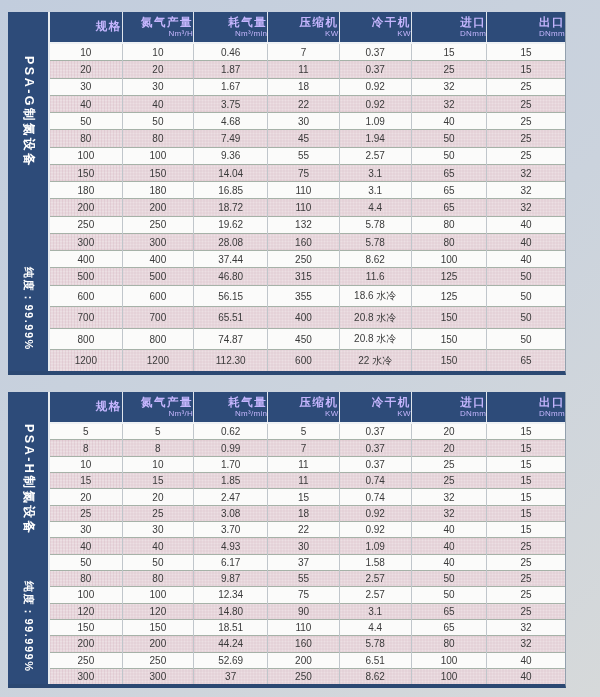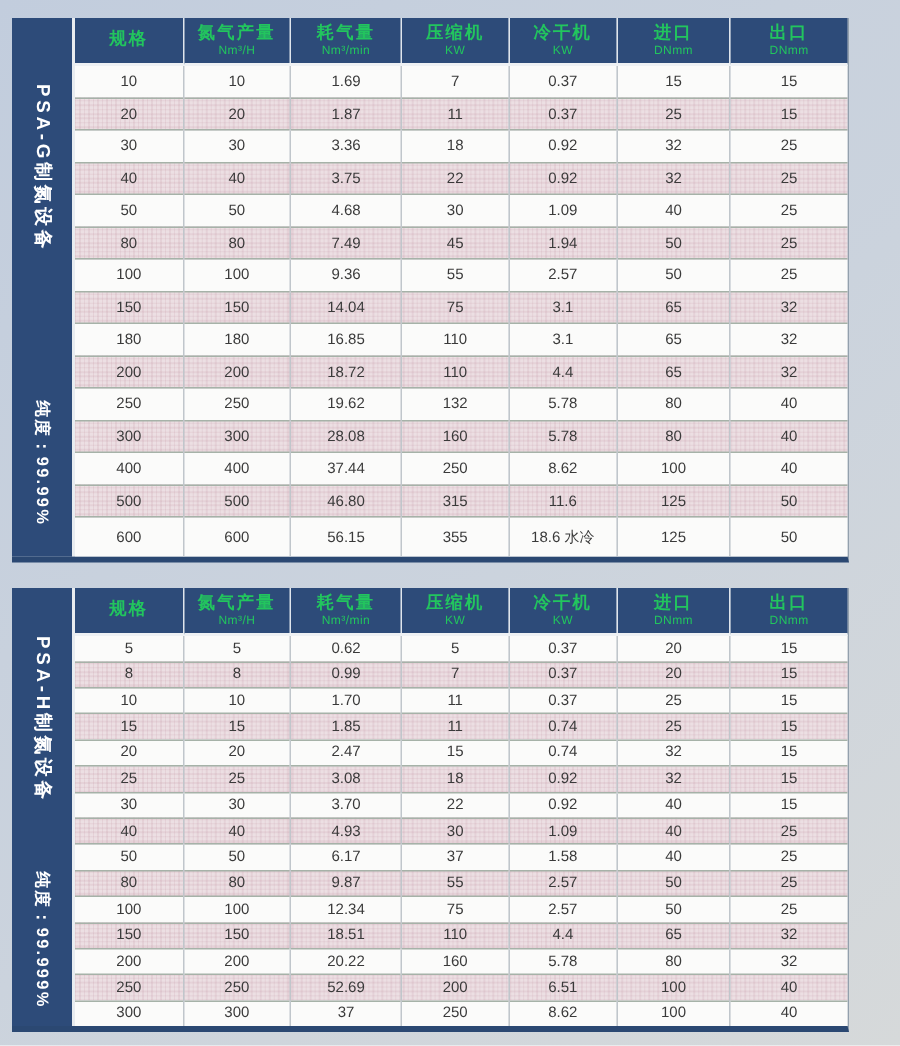--- a/index.html
+++ b/index.html
@@ -27,22 +27,23 @@
     writing-mode:vertical-rl; text-orientation:sideways;
     color:#ffffff; font-weight:bold; white-space:nowrap;
   }
   .vtitle  { font-size:12.5px; letter-spacing:2.5px; }
   .vpurity { font-size:11px;   letter-spacing:1.5px; }
 
   .grid { flex:1 1 auto; min-width:0; }
   table { width:100%; height:100%; border-collapse:collapse; table-layout:fixed; }
   thead tr { height:31px; }
   thead th {
-    background:#2d4b79; color:#22c55e; padding:0; vertical-align:middle;
+    background:#2d4b79; color:#c4b5fd; padding:0; vertical-align:middle;
     border-bottom:2px solid #eef1f4;
+    text-align:right;
   }
   thead th + th { border-left:1px solid #dfe5ec; }
   th .t { font-size:11.5px; font-weight:bold; letter-spacing:1.5px; line-height:1.2; }
   th .u { font-size:8px; font-weight:normal; letter-spacing:0.3px; line-height:1.1; }
 
   tbody td {
     text-align:center; vertical-align:middle;
     font-size:10px; color:#3a3a3a; padding:0;
     background:#fbfbfa; border-top:1px solid #a6b2a8;
   }
@@ -104,39 +105,39 @@
             <th>
               <div class="t">出口</div>
               <div class="u">DNmm</div>
             </th>
           </tr>
         </thead>
         <tbody>
             <tr>
               <td>10</td>
               <td>10</td>
-              <td>1.69</td>
+              <td>0.46</td>
               <td>7</td>
               <td>0.37</td>
               <td>15</td>
               <td>15</td>
             </tr>
             <tr>
               <td>20</td>
               <td>20</td>
               <td>1.87</td>
               <td>11</td>
               <td>0.37</td>
               <td>25</td>
               <td>15</td>
             </tr>
             <tr>
               <td>30</td>
               <td>30</td>
-              <td>3.36</td>
+              <td>1.67</td>
               <td>18</td>
               <td>0.92</td>
               <td>32</td>
               <td>25</td>
             </tr>
             <tr>
               <td>40</td>
               <td>40</td>
               <td>3.75</td>
               <td>22</td>
@@ -235,20 +236,47 @@
               <td>50</td>
             </tr>
             <tr>
               <td>600</td>
               <td>600</td>
               <td>56.15</td>
               <td>355</td>
               <td>18.6 水冷</td>
               <td>125</td>
               <td>50</td>
+            </tr>
+            <tr>
+              <td>700</td>
+              <td>700</td>
+              <td>65.51</td>
+              <td>400</td>
+              <td>20.8 水冷</td>
+              <td>150</td>
+              <td>50</td>
+            </tr>
+            <tr>
+              <td>800</td>
+              <td>800</td>
+              <td>74.87</td>
+              <td>450</td>
+              <td>20.8 水冷</td>
+              <td>150</td>
+              <td>50</td>
+            </tr>
+            <tr>
+              <td>1200</td>
+              <td>1200</td>
+              <td>112.30</td>
+              <td>600</td>
+              <td>22 水冷</td>
+              <td>150</td>
+              <td>65</td>
             </tr>
           </tbody>
       </table>
     </div>
   </section>
 
   <section class="spec" id="table2">
     <div class="sidebar">
       <span class="vtext vtitle">PSA-H制氮设备</span>
       <span class="vtext vpurity">纯度：99.999%</span>
@@ -390,32 +418,41 @@
             <tr>
               <td>100</td>
               <td>100</td>
               <td>12.34</td>
               <td>75</td>
               <td>2.57</td>
               <td>50</td>
               <td>25</td>
             </tr>
             <tr>
+              <td>120</td>
+              <td>120</td>
+              <td>14.80</td>
+              <td>90</td>
+              <td>3.1</td>
+              <td>65</td>
+              <td>25</td>
+            </tr>
+            <tr>
               <td>150</td>
               <td>150</td>
               <td>18.51</td>
               <td>110</td>
               <td>4.4</td>
               <td>65</td>
               <td>32</td>
             </tr>
             <tr>
               <td>200</td>
               <td>200</td>
-              <td>20.22</td>
+              <td>44.24</td>
               <td>160</td>
               <td>5.78</td>
               <td>80</td>
               <td>32</td>
             </tr>
             <tr>
               <td>250</td>
               <td>250</td>
               <td>52.69</td>
               <td>200</td>

